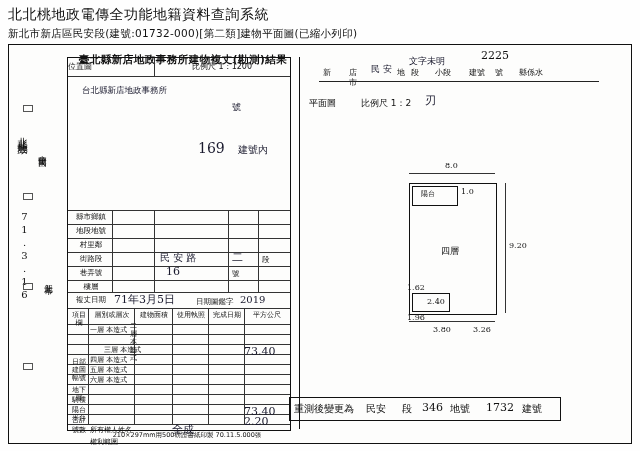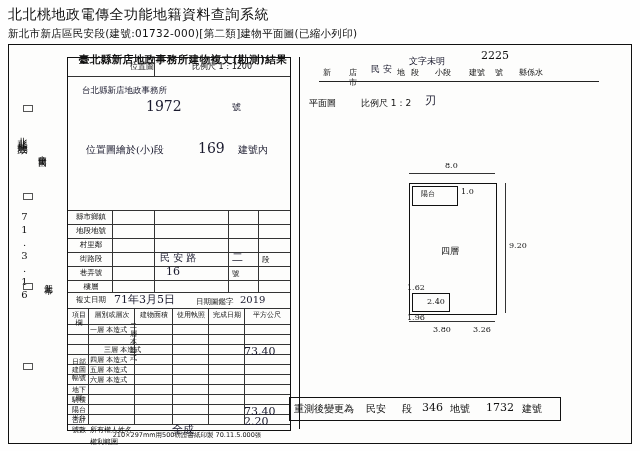--- a/index.html
+++ b/index.html
@@ -67,28 +67,26 @@
     <div style="position:absolute;left:14px;top:318px;width:8px;height:5px;border:1px solid #555;"></div>
 
     <div style="position:absolute;left:54px;top:8px;width:240px;text-align:center;font-size:10.5px;font-weight:bold;letter-spacing:0.5px;">臺北縣新店地政事務所建物複丈(勘測)結果</div>
 
     <div style="position:absolute;right:122px;top:4px;font-family:'DejaVu Serif',serif;font-size:11px;">2225</div>
 
     <div class="mainbox">
 
       <div class="hline" style="left:0;right:0;top:18px;"></div>
       <div class="vline" style="left:86px;top:0;height:18px;"></div>
-      <div class="cell" style="left:0;top:4px;width:86px;text-align:right;font-size:8px;">位置圖</div>
+      <div class="cell" style="left:0;top:4px;width:86px;text-align:left;font-size:8px;">位置圖</div>
       <div class="cell" style="left:88px;top:4px;width:132px;text-align:center;font-size:8px;">比例尺 1：1200</div>
 
       <div class="hline" style="left:0;right:0;top:152px;"></div>
       <div class="cell hand" style="left:14px;top:28px;width:200px;font-size:8.5px;">台北縣新店地政事務所</div>
-      <div class="cell hand big" style="left:78px;top:40px;width:90px;">1972</div>
       <div class="cell hand sm" style="left:164px;top:44px;width:40px;">號</div>
-      <div class="cell hand" style="left:18px;top:86px;width:150px;font-size:10px;">位置圖繪於(小)段</div>
       <div class="cell hand big" style="left:130px;top:82px;width:54px;">169</div>
       <div class="cell hand" style="left:170px;top:86px;width:52px;font-size:10px;">建號內</div>
 
       <div class="vline" style="left:44px;top:152px;height:82px;"></div>
       <div class="vline" style="left:86px;top:152px;height:82px;"></div>
       <div class="vline" style="left:160px;top:152px;height:82px;"></div>
       <div class="vline" style="left:190px;top:152px;height:82px;"></div>
 
       <div class="hline" style="left:0;right:0;top:166px;"></div>
       <div class="hline" style="left:0;right:0;top:180px;"></div>

